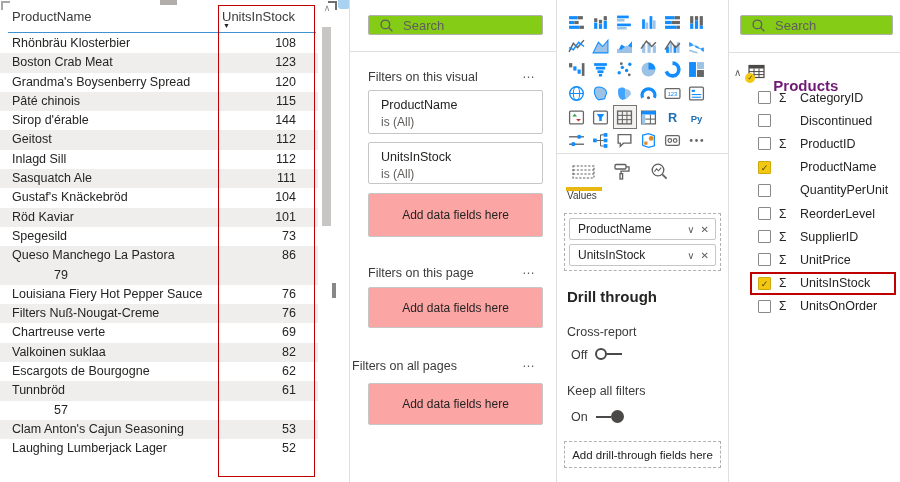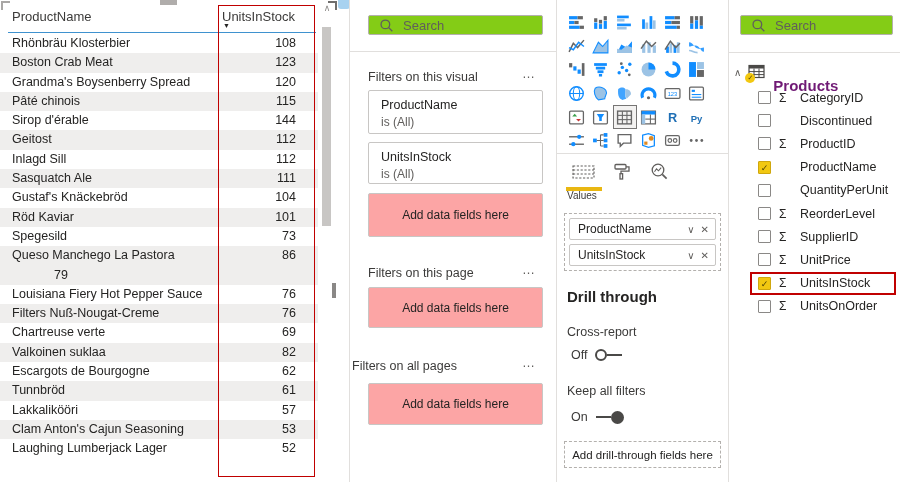--- a/index.html
+++ b/index.html
@@ -59,21 +59,21 @@
   .tab-underline { position:absolute; left:9px; top:187px; width:36px; height:3.5px; background:#e9b711; }
   .values-label { position:absolute; left:10px; top:190px; font-size:10px; color:#3b3a39; }
   .wells { position:absolute; left:7px; top:213px; width:157px; border:1px dashed #b3b0ad; padding:4px; }
   .pill { height:22px; border:1px solid #c8c6c4; border-radius:2px; background:#fff; display:flex;
           align-items:center; font-size:12px; padding:0 6px 0 8px; margin-bottom:4px; }
   .pill:last-child { margin-bottom:0; }
   .pill .lbl { flex:1; white-space:nowrap; overflow:hidden; }
   .pill .gi { color:#605e5c; font-size:10px; margin-left:6px; cursor:pointer; }
   .dt-title { position:absolute; left:10px; top:288px; font-size:15px; font-weight:bold; color:#252423; }
   .dt-lbl { position:absolute; left:10px; font-size:12.5px; color:#3b3a39; }
-  .toggle { position:absolute; display:flex; align-items:center; gap:8px; font-size:12.5px; color:#3b3a39; cursor:pointer; }
+  .toggle { position:absolute; display:flex; align-items:flex-start; gap:8px; font-size:12.5px; color:#3b3a39; cursor:pointer; }
   .tg { display:flex; align-items:center; }
   .knob-off { width:12px; height:12px; border:2px solid #4a4947; border-radius:50%; background:#fff; }
   .knob-on { width:13px; height:13px; border-radius:50%; background:#4a4947; }
   .track { width:15px; height:2px; background:#4a4947; }
   .dt-add { position:absolute; left:7px; top:441px; width:157px; height:27px; border:1px dashed #b3b0ad;
             display:flex; align-items:center; justify-content:center; font-size:11.5px; color:#252423; }
 
   
   .fields { position:absolute; left:728px; top:0; width:172px; height:482px; }
   .prod-row { position:absolute; left:6px; top:60px; display:flex; align-items:center; gap:7px; height:24px; }
@@ -180,21 +180,20 @@
         </div>
         <div class="trow">
           <span class="tname">Escargots de Bourgogne</span>
           <span class="tval">62</span>
         </div>
         <div class="trow alt">
           <span class="tname">Tunnbröd</span>
           <span class="tval">61</span>
         </div>
         <div class="trow">
-          <span class="tname">Lakkalikööri</span>
           <span class="tval">57</span>
         </div>
         <div class="trow alt">
           <span class="tname">Clam Anton's Cajun Seasoning</span>
           <span class="tval">53</span>
         </div>
         <div class="trow">
           <span class="tname">Laughing Lumberjack Lager</span>
           <span class="tval">52</span>
         </div>

